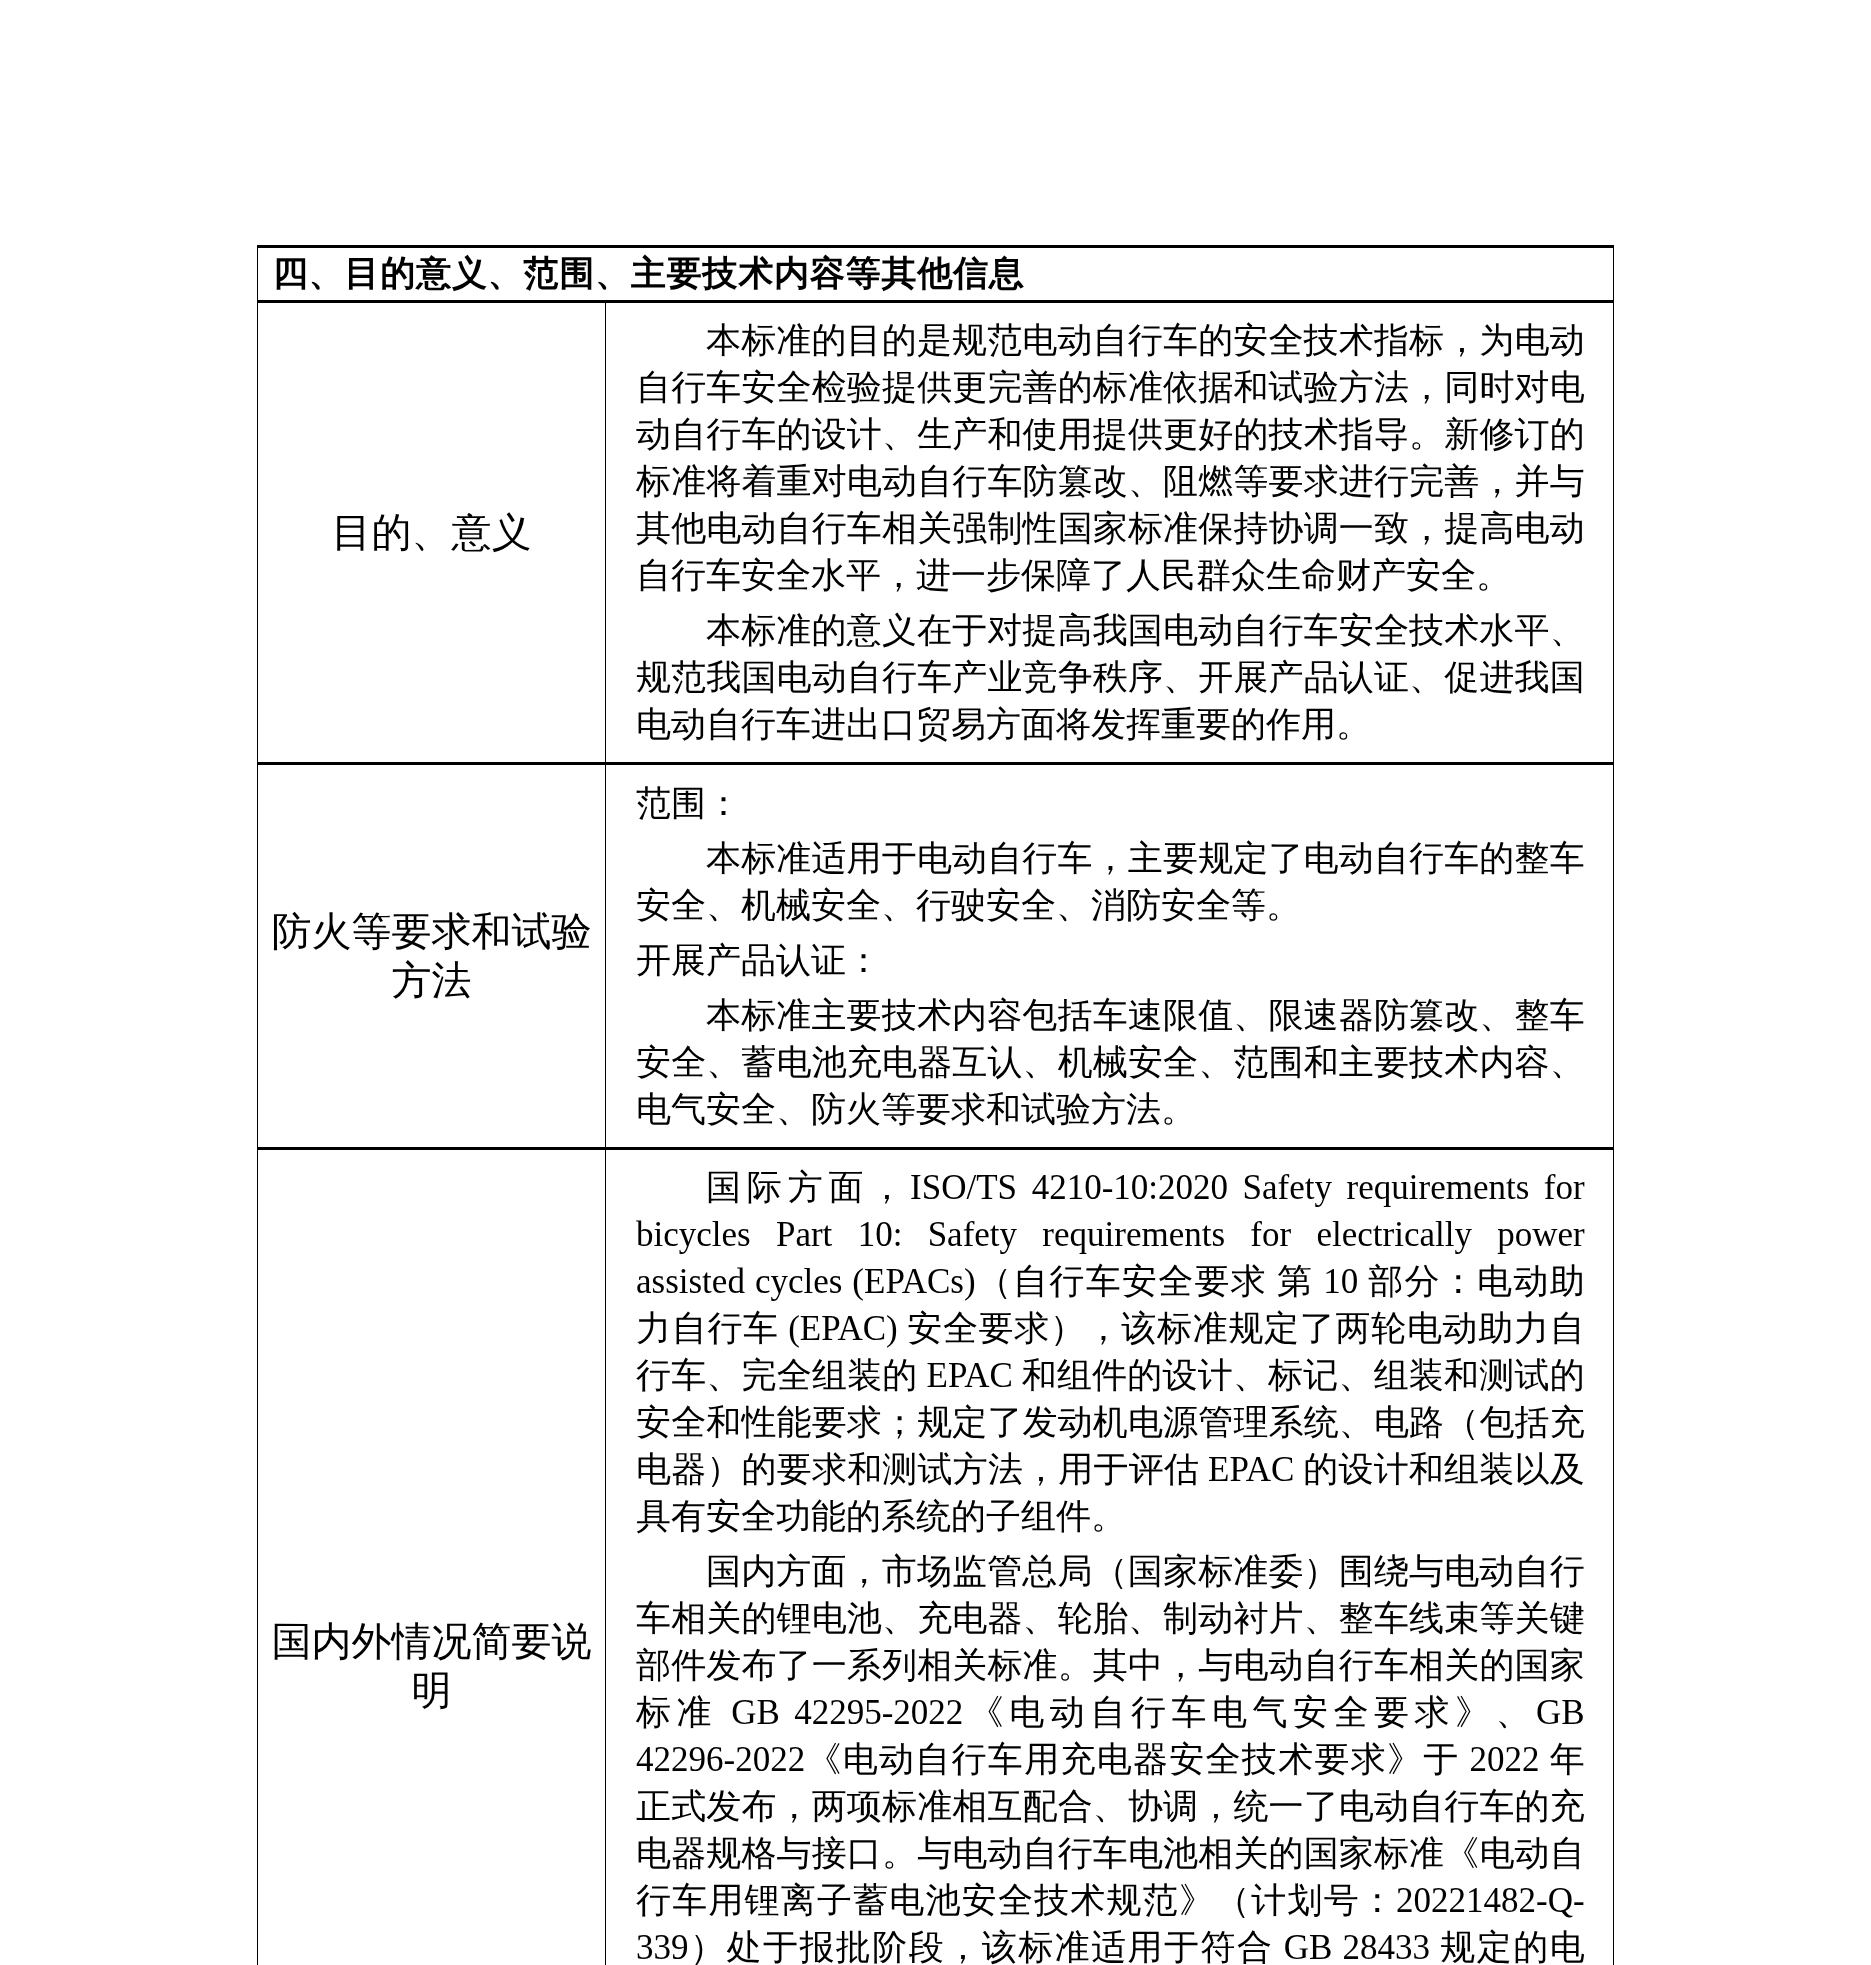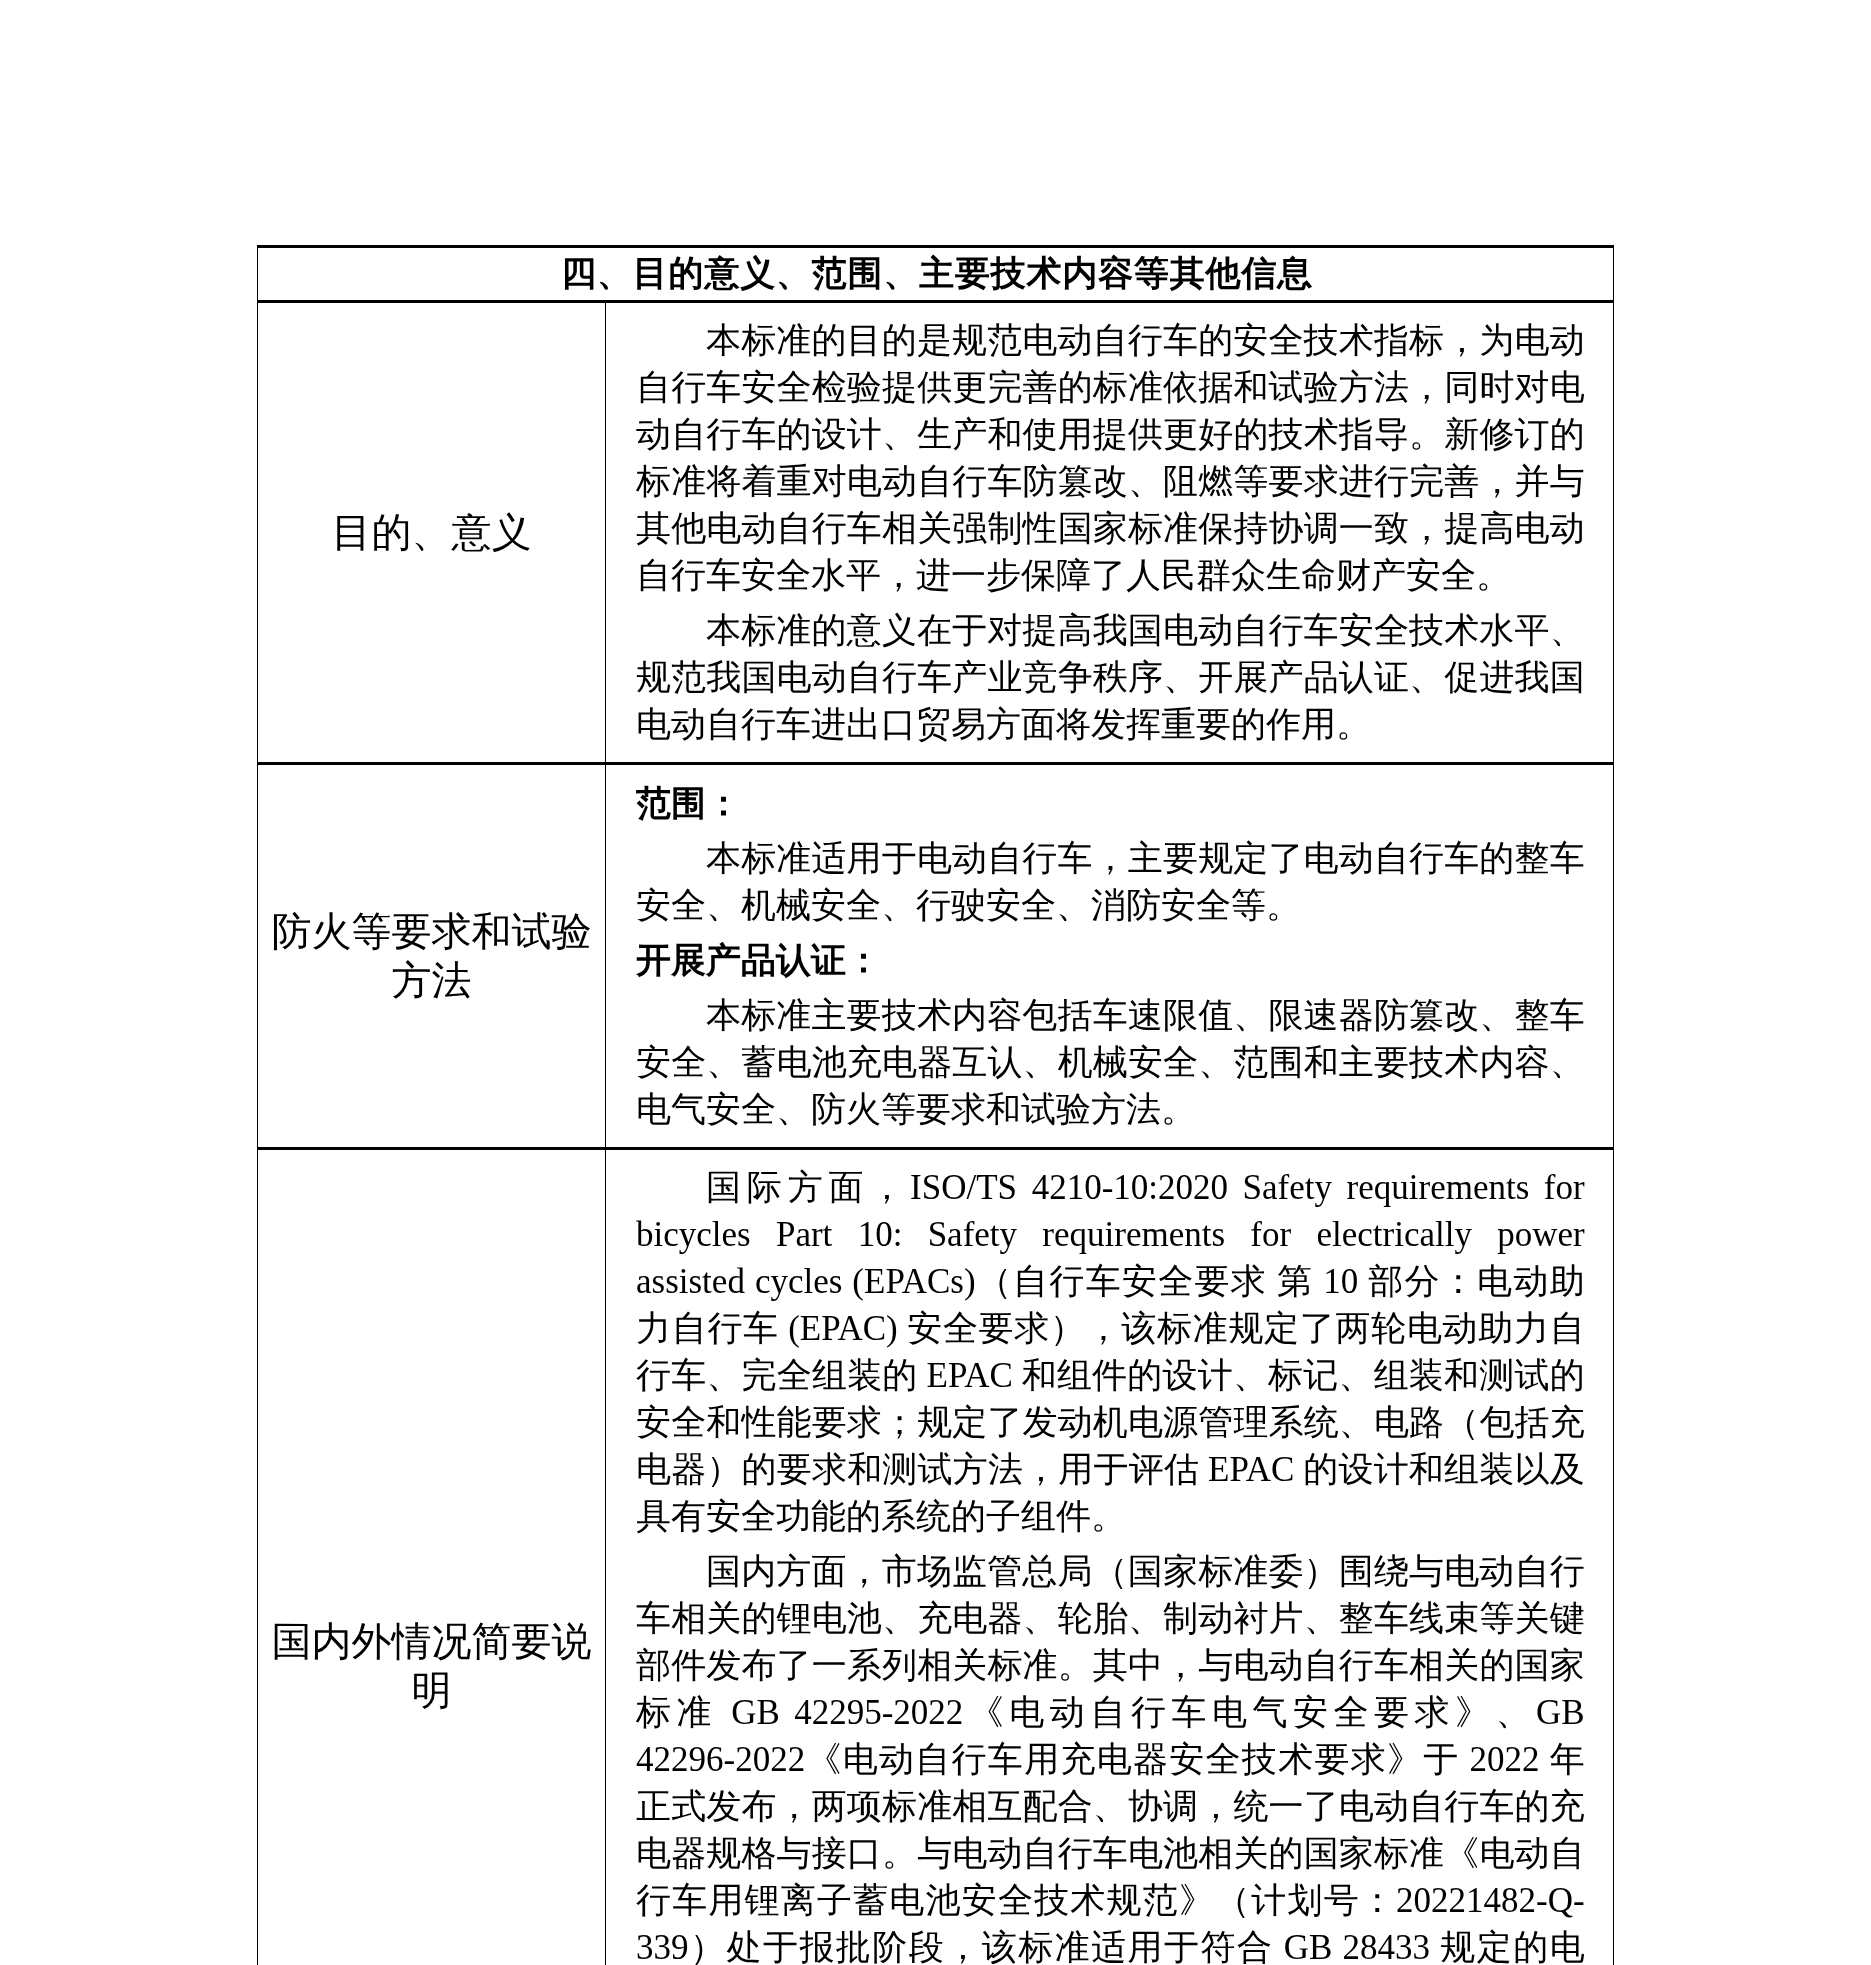--- a/index.html
+++ b/index.html
@@ -25,21 +25,21 @@
   }
   .form-table td {
     border: 1.6px solid #000000;
     border-top-width: 3.5px;
     border-bottom-width: 3.5px;
     background: #ffffff;
   }
   .title-cell {
     font-size: 35px;
     font-weight: bold;
-    text-align: center;
+    text-align: left;
     vertical-align: middle;
     height: 44px;
     padding: 2.4px 11.8px 2.4px 15px;
     letter-spacing: 0.8px;
   }
   .label-cell {
     font-size: 40px;
     text-align: center;
     vertical-align: middle;
     padding: 3.9px 5.5px;
@@ -51,21 +51,21 @@
     text-align: justify;
     vertical-align: top;
     padding: 6.3px 20.4px 6.3px 22px;
   }
   .content-cell p {
     margin: 8px;
     text-indent: 2em;
   }
   .content-cell p.bold-heading {
     text-indent: 0;
-    font-weight: bold;
+    font-weight: normal;
   }
 </style>
 </head>
 <body>
 
 <table class="form-table">
   <colgroup>
     <col style="width:348px">
     <col style="width:340px">
     <col style="width:348px">

